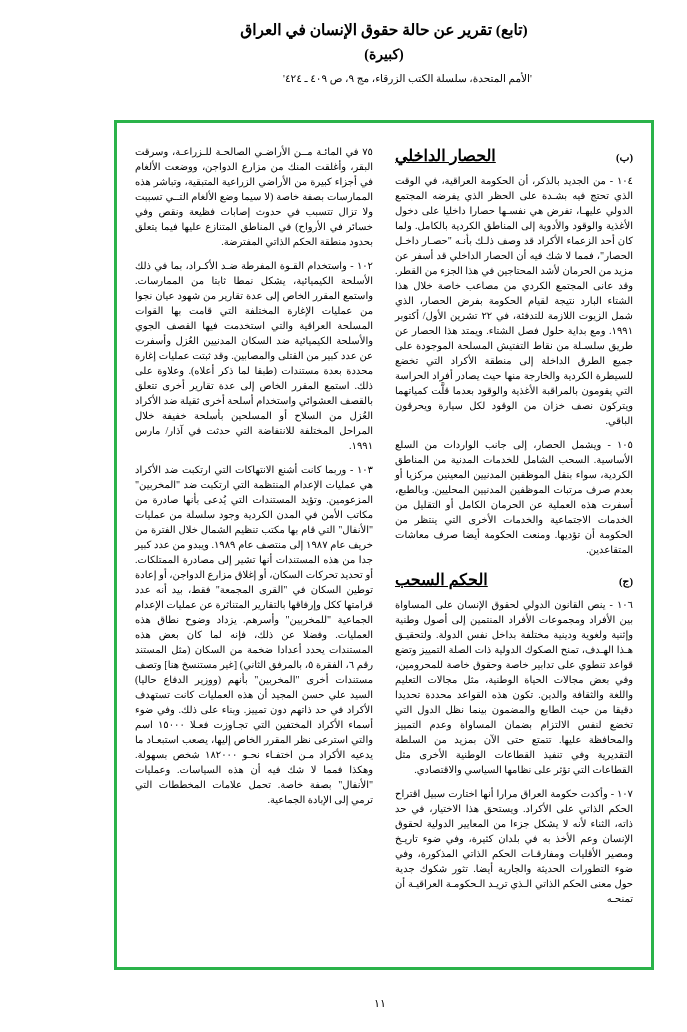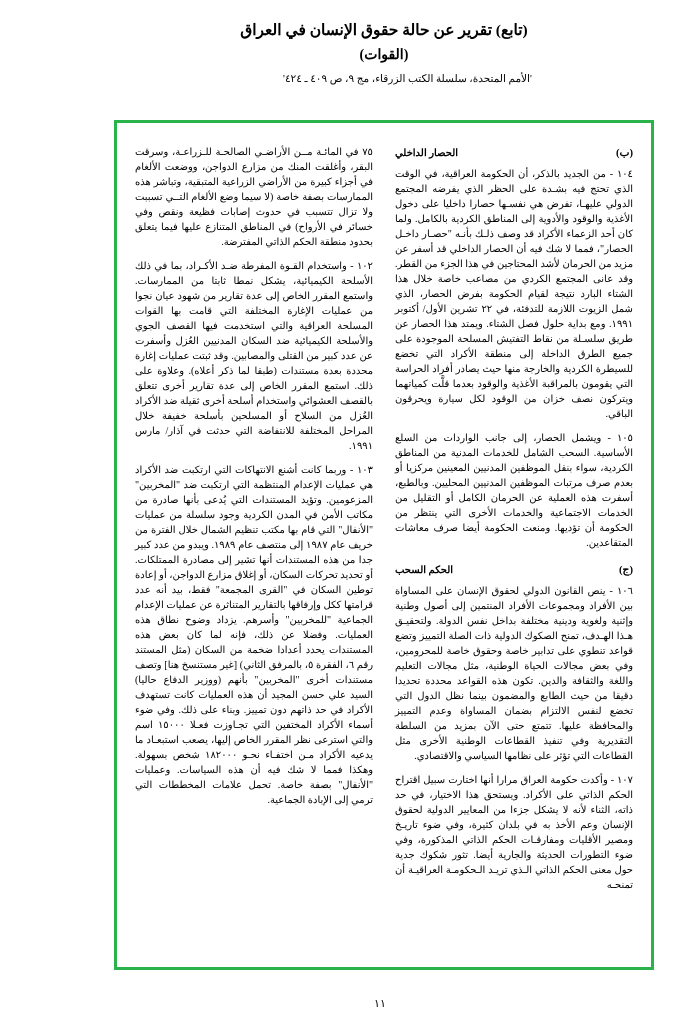--- a/index.html
+++ b/index.html
@@ -82,43 +82,44 @@
     flex-direction: row;
     justify-content: space-between;
     align-items: baseline;
     margin: 4px 0 8px 0;
   }
   .section-head .label {
     font-size: 10.6px;
     font-weight: bold;
   }
   .section-head .title {
-    font-size: 10px;
+    font-size: 16px;
     font-weight: bold;
+    text-decoration: underline;
   }
   .spacer-top {
     height: 2px;
   }
   .page-number {
     position: absolute;
     bottom: 22px;
     left: 0;
     right: 8px;
     text-align: center;
     font-size: 11px;
   }
 </style>
 </head>
 <body>
 
 <div class="page">
 
   <div class="header">
     <div class="doc-title">(تابع) تقرير عن حالة حقوق الإنسان في العراق</div>
-    <div class="doc-subtitle">(القوات)</div>
+    <div class="doc-subtitle">(كبيرة)</div>
     <div class="doc-source">'الأمم المتحدة، سلسلة الكتب الزرقاء، مج ٩، ص ٤٠٩ ـ ٤٢٤'</div>
   </div>
 
   <div class="frame"></div>
 
   <div class="columns">
 
     <div class="col">
       <div class="section-head">
         <span class="label">(ب)</span>

